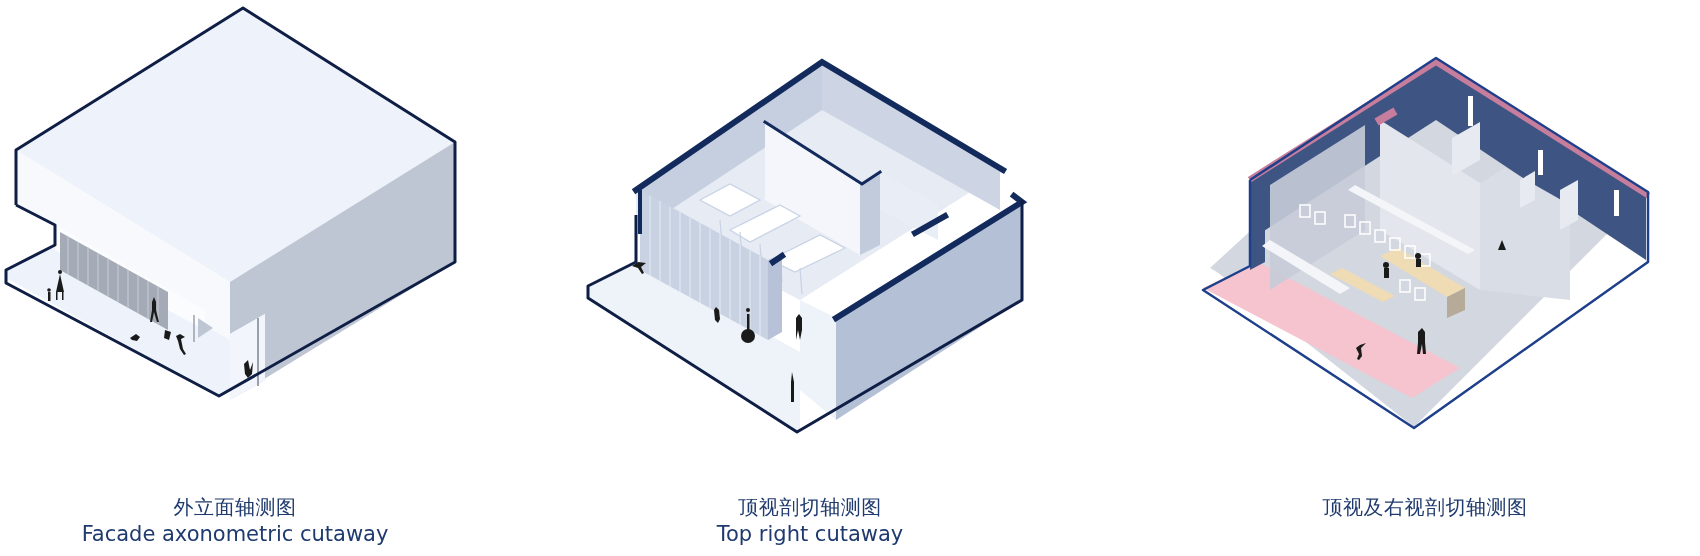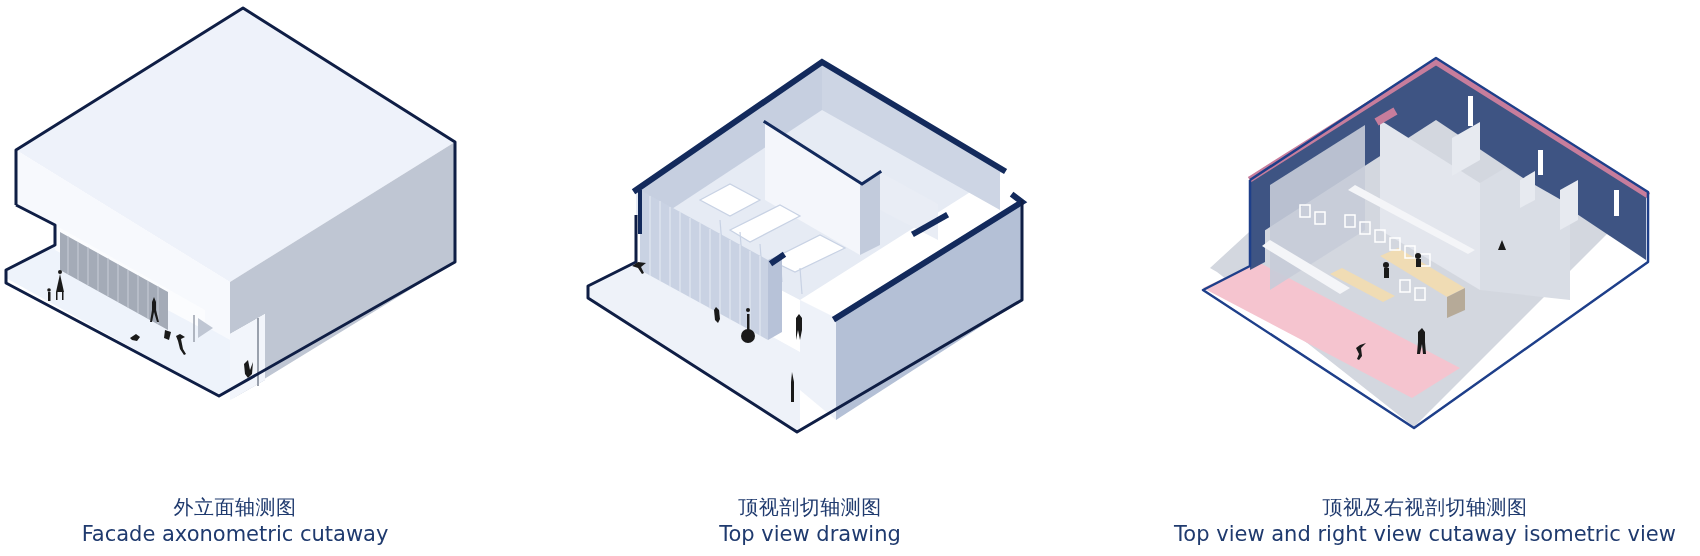--- a/index.html
+++ b/index.html
@@ -129,21 +129,21 @@
       <path d="M714 310 l2 -3 l3 3 l1 9 l-2 4 l-3 -3z"></path>
       <circle cx="748" cy="336" r="7"></circle>
       <rect x="747" y="314" width="2.5" height="16"></rect>
         <circle cx="748" cy="310" r="2"></circle>
       <path d="M796 318 l3 -4 l3 4 l0 12 l-2 10 l-2 -10 l-2 10z"></path>
       <path d="M792 372 l2 10 l0 20 l-3 0 l0 -20z"></path>
     </g>
   </svg>
   <div class="caption" style="left:50px;top:494px;width:380px;">
     <span class="zh">顶视剖切轴测图</span>
-    <span class="en">Top view drawing</span>
+    <span class="en">Top right cutaway</span>
   </div>
 </div>
 
 <div class="panel" style="left:1150px;width:550px;height:556px;">
   <svg class="drawing" width="550" height="440" viewBox="1150 0 550 440">
 
     <polygon points="1210,268 1436,60 1648,193 1414,427 1217,272" fill="#d3d7df"></polygon>
 
     <polygon points="1203,288 1258,262 1460,368 1412,398" fill="#f5c4cf"></polygon>
 
@@ -196,15 +196,14 @@
       <circle cx="1386" cy="265" r="3"></circle>
         <rect x="1384" y="268" width="5" height="10"></rect>
       <circle cx="1418" cy="256" r="3"></circle>
         <rect x="1416" y="259" width="5" height="8"></rect>
       <path d="M1356 348 l4 -3 l6 -2 l-5 5 l1 8 l-3 4 l-2 -1 l2 -5z"></path>
       <path d="M1418 332 l4 -4 l3 4 l0 10 l1 12 l-3 0 l-1 -10 l-2 10 l-3 0 l1 -12z"></path>
     </g>
   </svg>
   <div class="caption" style="left:0px;top:494px;width:550px;">
     <span class="zh">顶视及右视剖切轴测图</span>
-    <span class="en">Top view and right view cutaway isometric view</span>
   </div>
 </div>
 
 </body></html>

